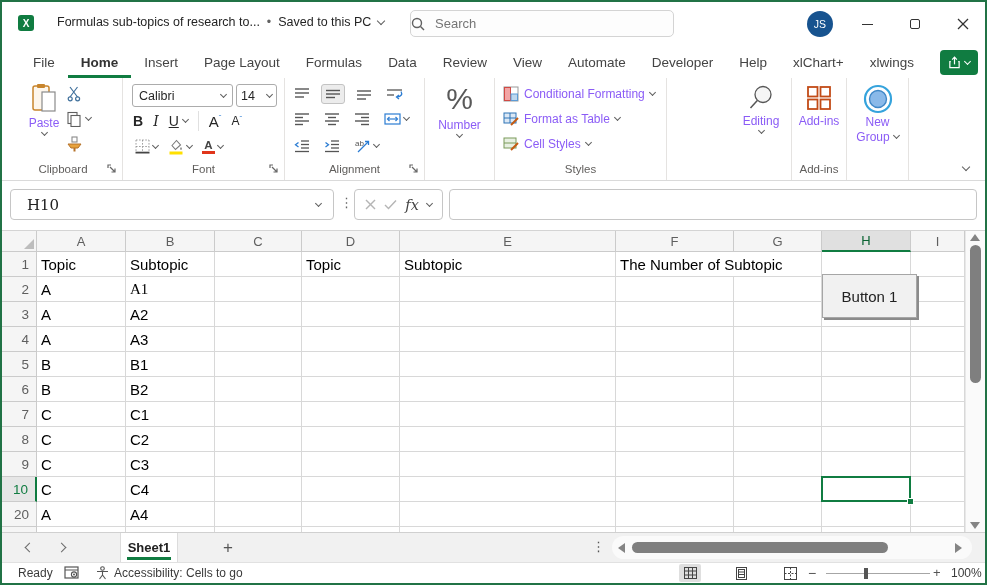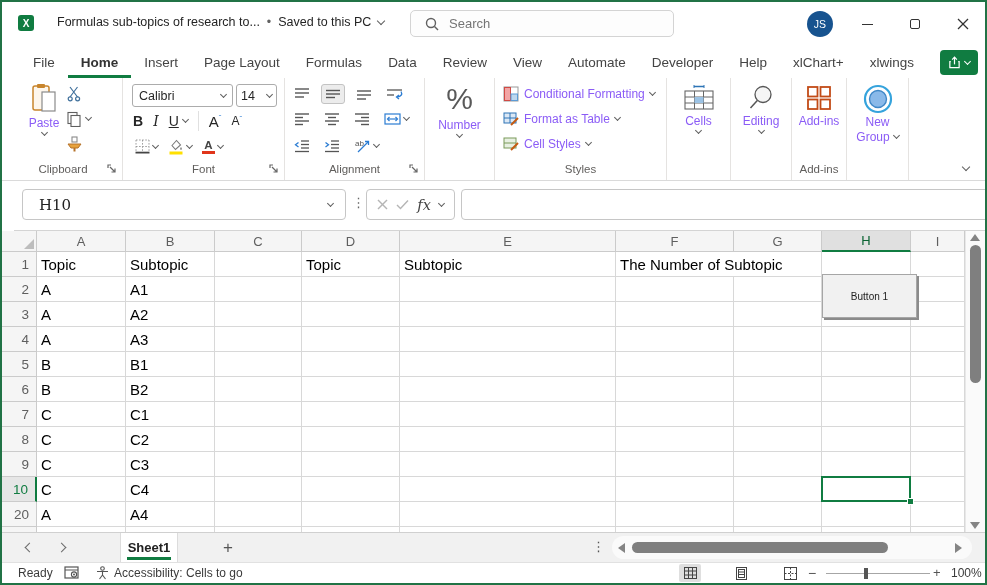--- a/index.html
+++ b/index.html
@@ -25,21 +25,21 @@
     display: flex; align-items: center; justify-content: center;
   }
   #title-text { position: absolute; left: 55px; top: 13px; font-size: 12.5px; color: #242424; display: flex; gap: 7px; align-items: center; }
   #title-text .dot { color: #616161; }
   .chev { display: inline-block; width: 6px; height: 6px; border-right: 1.4px solid #5f5f5f; border-bottom: 1.4px solid #5f5f5f; transform: rotate(45deg); margin-top: -3px; }
   .chev.small { width: 5px; height: 5px; }
   .chev.white { border-color: #fff; }
   #search-box {
     position: absolute; left: 408px; top: 8px; width: 264px; height: 27px;
     background: #fdfdfd; border: 1px solid #d4d4d4; border-radius: 5px;
-    display: flex; align-items: center; padding-left: 14px; gap: 10px;
+    display: flex; align-items: center; gap: 10px;
   }
   #search-box input { border: none; outline: none; background: transparent; font-size: 13px; color: #616161; width: 180px; font-family: "Liberation Sans", sans-serif; }
   #avatar { position: absolute; left: 805px; top: 9px; width: 26px; height: 26px; border-radius: 50%; background: #17538F; color: #fff; font-size: 10.5px; display: flex; align-items: center; justify-content: center; }
   .winctl { position: absolute; top: 8px; width: 44px; height: 28px; display: flex; align-items: center; justify-content: center; }
   #btn-min { left: 843px; } #btn-max { left: 891px; } #btn-close { left: 939px; }
   #btn-min span { width: 11px; height: 0; border-top: 1.2px solid #333; display: block; }
   #btn-max span { width: 10px; height: 10px; border: 1.2px solid #333; border-radius: 2px; display: block; }
 
   
   #tabrow { position: absolute; left: 2px; top: 46px; right: 2px; height: 32px; background: #fff; }
@@ -64,21 +64,21 @@
   .rtext { font-size: 12px; color: #8b5cf6; }
   .rowflex { position: absolute; display: flex; align-items: center; }
   .ibtn { display: flex; align-items: center; gap: 3px; padding: 2px 3px; }
   .combo { border: 1px solid #acacac; border-radius: 3px; height: 23px; display: flex; align-items: center; justify-content: space-between; padding: 0 6px; font-size: 12.5px; color: #262626; background: #fff; }
   .bigbtn { position: absolute; top: 5px; display: flex; flex-direction: column; align-items: center; gap: 3px; }
   .selbox { background: #ececec; border: 1px solid #c3c3c3; border-radius: 3px; }
   .colorbar { display: block; width: 13px; height: 3px; margin-top: 0px; }
   #collapse-ribbon { position: absolute; right: 16px; bottom: 10px; }
 
   
-  #formulabar { position: absolute; left: 2px; top: 181px; right: 2px; height: 50px; background: #fff; border-bottom: 1px solid #d4d4d4; margin-left: 12px; }
+  #formulabar { position: absolute; left: 2px; top: 181px; right: 2px; height: 50px; background: #fff; border-bottom: 1px solid #d4d4d4; }
   #name-box { position: absolute; left: 8px; top: 8px; width: 324px; height: 31px; border: 1px solid #c6c6c6; border-radius: 4px; display: flex; align-items: center; justify-content: space-between; padding: 0 12px 0 16px; }
   #name-box .val { font-family: "DejaVu Serif", serif; font-size: 15px; color: #222; }
   #fb-dots { position: absolute; left: 338px; top: 14px; color: #666; font-size: 13px; }
   #fx-box { position: absolute; left: 352px; top: 8px; width: 89px; height: 31px; border: 1px solid #c6c6c6; border-radius: 4px; display: flex; align-items: center; justify-content: space-around; padding: 0 6px; }
   #fx-box .fx { font-family: "DejaVu Serif", serif; font-style: italic; font-size: 14.5px; color: #444; }
   #formula-input { position: absolute; left: 447px; top: 8px; width: 528px; height: 31px; border: 1px solid #c6c6c6; border-radius: 4px; background: #fff; font-size: 14px; padding: 0 8px; outline: none; font-family: "Liberation Sans", sans-serif; }
 
   
   #sheet-grid { position: absolute; left: 2px; top: 231px; width: 963px; height: 301px; background: #fff; overflow: hidden; }
   .g-hrow { display: flex; height: 21px; }
@@ -89,21 +89,21 @@
   .g-row { display: flex; height: 25px; }
   .g-rh { width: 35px; flex: 0 0 auto; background: #f5f5f5; border-right: 1px solid #cbcbcb; border-bottom: 1px solid #cbcbcb; display: flex; align-items: center; justify-content: flex-end; padding-right: 7px; font-size: 13.5px; color: #5f5f5f; }
   .g-rh.sel { background: #e6e6e6; color: #107C41; border-right: 2px solid #107C41; }
   .g-cell { flex: 0 0 auto; border-right: 1px solid #d8d8d8; border-bottom: 1px solid #d8d8d8; display: flex; align-items: center; padding-left: 4px; font-size: 15px; color: #000; white-space: nowrap; overflow: hidden; }
   .g-cell.spill { border-right: none; overflow: visible; position: relative; z-index: 2; }
   #active-cell { position: absolute; border: 2px solid #107C41; background: transparent; z-index: 3; }
   #fill-handle { position: absolute; right: -5px; bottom: -5px; width: 7px; height: 7px; background: #107C41; border: 1px solid #fff; }
   #form-button {
     position: absolute; left: 820px; top: 43px; width: 95px; height: 44px;
     background: #f1f1f1; border: 1px solid #a6a6a6; box-shadow: 2px 2px 0 0 #8b8b8b;
-    display: flex; align-items: center; justify-content: center; font-size: 10px; color: #222; z-index: 4;
+    display: flex; align-items: center; justify-content: center; font-size: 15px; color: #222; z-index: 4;
   }
 
   
   #vscroll { position: absolute; left: 965px; top: 231px; width: 20px; height: 301px; background: #fafafa; border-left: 1px solid #e8e8e8; }
   .tri-up { width: 0; height: 0; border-left: 5px solid transparent; border-right: 5px solid transparent; border-bottom: 7px solid #848484; }
   .tri-down { width: 0; height: 0; border-left: 5px solid transparent; border-right: 5px solid transparent; border-top: 7px solid #848484; }
   .tri-left { width: 0; height: 0; border-top: 5px solid transparent; border-bottom: 5px solid transparent; border-right: 7px solid #848484; }
   .tri-right { width: 0; height: 0; border-top: 5px solid transparent; border-bottom: 5px solid transparent; border-left: 7px solid #848484; }
   #vthumb { position: absolute; left: 4px; top: 14px; width: 11px; height: 138px; background: #7f7f7f; border-radius: 6px; }
   #vs-up { position: absolute; left: 4px; top: 3px; } #vs-down { position: absolute; left: 4px; bottom: 3px; }
@@ -423,37 +423,20 @@
           <rect x="1" y="2" width="12" height="10" fill="#e8f0e2" stroke="#7a9a5a" stroke-width="1"></rect>
           <line x1="1" y1="7" x2="13" y2="7" stroke="#7a9a5a"></line>
           <line x1="8" y1="14" x2="15" y2="7" stroke="#c55a11" stroke-width="2"></line>
         </svg>
       <span class="rtext">Cell Styles</span>
       <span class="chev small"></span>
     </div>
     <div class="rlabel">Styles</div>
   </div>
 
-  <div class="rgroup" style="left:665px;width:64px;">
-    <div class="bigbtn" style="left:0;right:0;top:7px;">
-      <svg width="30" height="26" viewBox="0 0 30 26">
-          <line x1="10" y1="1.5" x2="20" y2="1.5" stroke="#2e75b6" stroke-width="1.5"></line>
-          <line x1="10" y1="0" x2="10" y2="3" stroke="#2e75b6"></line>
-          <line x1="20" y1="0" x2="20" y2="3" stroke="#2e75b6"></line>
-          <rect x="1" y="6" width="28" height="18" fill="#fff" stroke="#666" stroke-width="1.1"></rect>
-          <line x1="1" y1="12" x2="29" y2="12" stroke="#666"></line>
-          <line x1="1" y1="18" x2="29" y2="18" stroke="#666"></line>
-          <line x1="10.5" y1="6" x2="10.5" y2="24" stroke="#666"></line>
-          <line x1="19.5" y1="6" x2="19.5" y2="24" stroke="#666"></line>
-          <rect x="10.5" y="12" width="9" height="6" fill="#9cc3e5"></rect>
-        </svg>
-      <span class="rtext">Cells</span>
-      <span class="chev small"></span>
-    </div>
-  </div>
 
   <div class="rgroup" style="left:729px;width:61px;">
     <div class="bigbtn" style="left:0;right:0;top:7px;">
       <svg width="26" height="26" viewBox="0 0 26 26">
           <circle cx="15" cy="9.5" r="8" fill="#f5f5f5" stroke="#555" stroke-width="1.3"></circle>
           <line x1="9.3" y1="15.5" x2="2.5" y2="23" stroke="#555" stroke-width="1.5"></line>
         </svg>
       <span class="rtext">Editing</span>
       <span class="chev small"></span>
     </div>
@@ -538,21 +521,21 @@
       <div class="g-cell" style="width: 98px;">Topic</div>
       <div class="g-cell" style="width: 216px;">Subtopic</div>
       <div class="g-cell spill" style="width: 118px;">The Number of Subtopic</div>
       <div class="g-cell" style="width: 88px;"></div>
       <div class="g-cell" style="width: 89px;"></div>
       <div class="g-cell" style="width: 54px;"></div>
     </div>
     <div class="g-row">
       <div class="g-rh">2</div>
       <div class="g-cell" style="width: 89px;">A</div>
-      <div class="g-cell" style="width: 89px;">A1</div>
+      <div class="g-cell" style="width: 89px; font-family: Liberation Serif, serif;">A1</div>
       <div class="g-cell" style="width: 87px;"></div>
       <div class="g-cell" style="width: 98px;"></div>
       <div class="g-cell" style="width: 216px;"></div>
       <div class="g-cell" style="width: 118px;"></div>
       <div class="g-cell" style="width: 88px;"></div>
       <div class="g-cell" style="width: 89px;"></div>
       <div class="g-cell" style="width: 54px;"></div>
     </div>
     <div class="g-row">
       <div class="g-rh">3</div>

